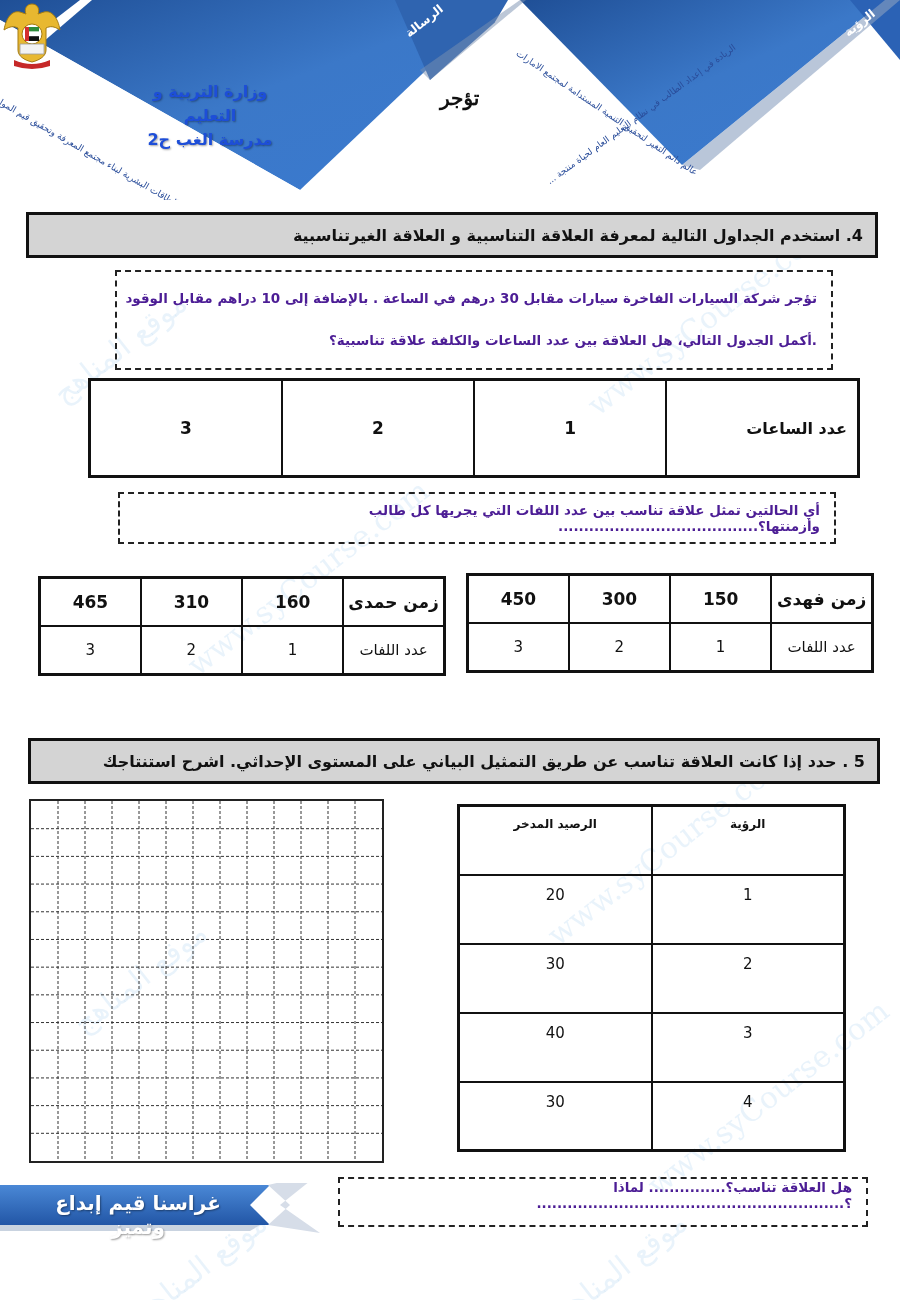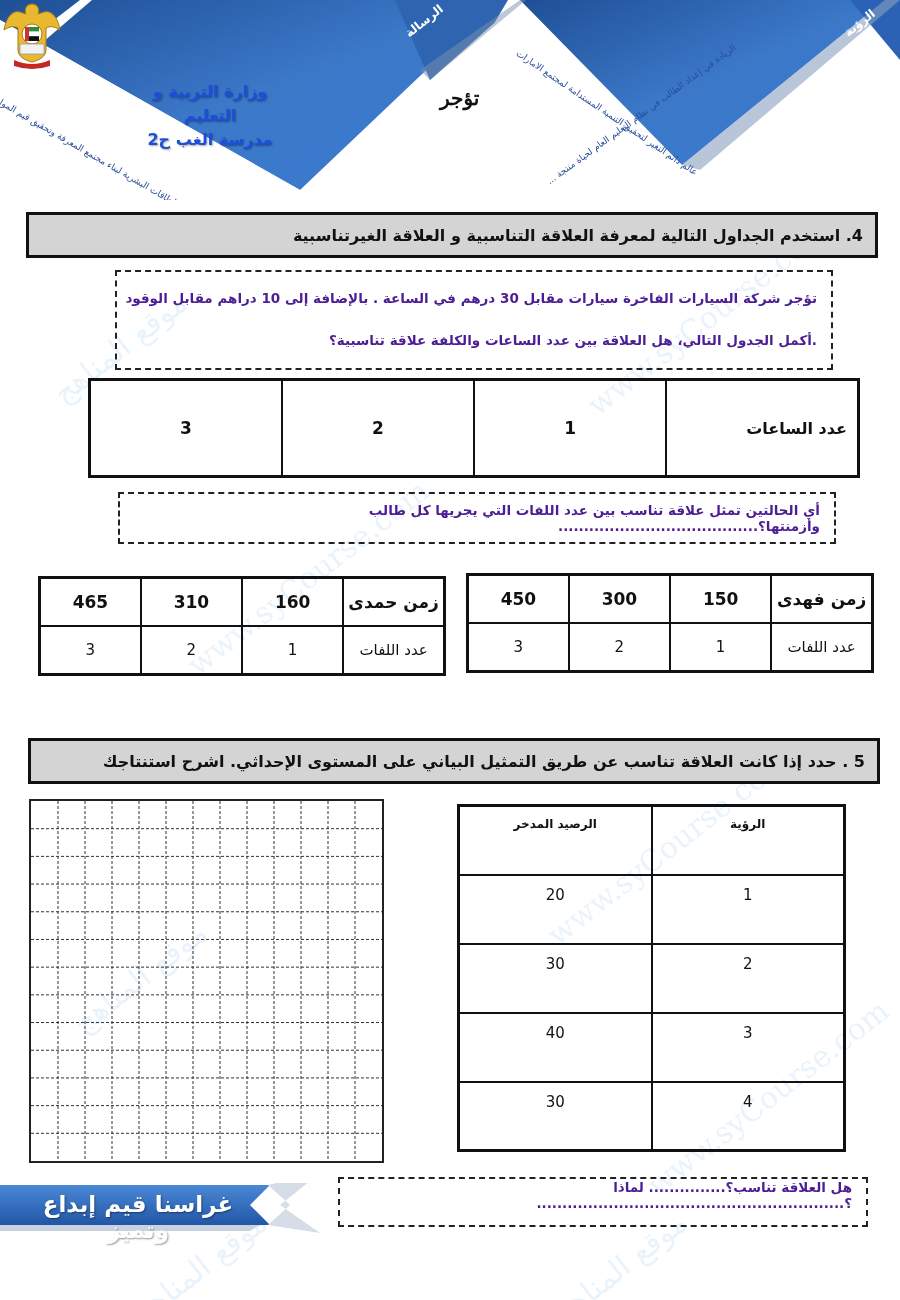--- a/index.html
+++ b/index.html
@@ -53,21 +53,21 @@
 
     .tbl-savings { left: 457px; top: 804px; width: 389px; height: 348px; border: 3px solid #111; }
     .tbl-savings td { width: 50%; vertical-align: top; padding-top: 10px; font-size: 15px; height: 69px; }
     .tbl-savings tr.head td { font-weight: bold; font-size: 12px; }
 
     
     .grid-box { position: absolute; left: 29px; top: 799px; width: 355px; height: 364px; border: 2px solid #222; }
 
     
     .ribbon { position: absolute; left: 0; top: 1183px; width: 330px; height: 50px; }
-    .ribbon-text { position: absolute; left: 38px; top: 1191px; width: 200px; text-align: center; color: #fff; font-weight: bold; font-size: 23px; direction: rtl; text-shadow: 1px 1px 2px rgba(0,0,0,0.4); }
+    .ribbon-text { position: absolute; left: 38px; top: 1191px; width: 200px; text-align: center; color: #fff; font-weight: bold; font-size: 20px; direction: rtl; text-shadow: 1px 1px 2px rgba(0,0,0,0.4); }
 
     
     .watermark { position: absolute; color: rgba(120,180,230,0.16); font-size: 30px; font-family: "DejaVu Serif", serif; white-space: nowrap; transform: rotate(-38deg); pointer-events: none; }
   </style>
 </head>
 <body>
 
 <div class="watermark" style="left:40px; top:330px;">موقع المناهج</div>
 <div class="watermark" style="left:560px; top:300px;">www.syCourse.com</div>
 <div class="watermark" style="left:160px; top:560px;">www.syCourse.com</div>

